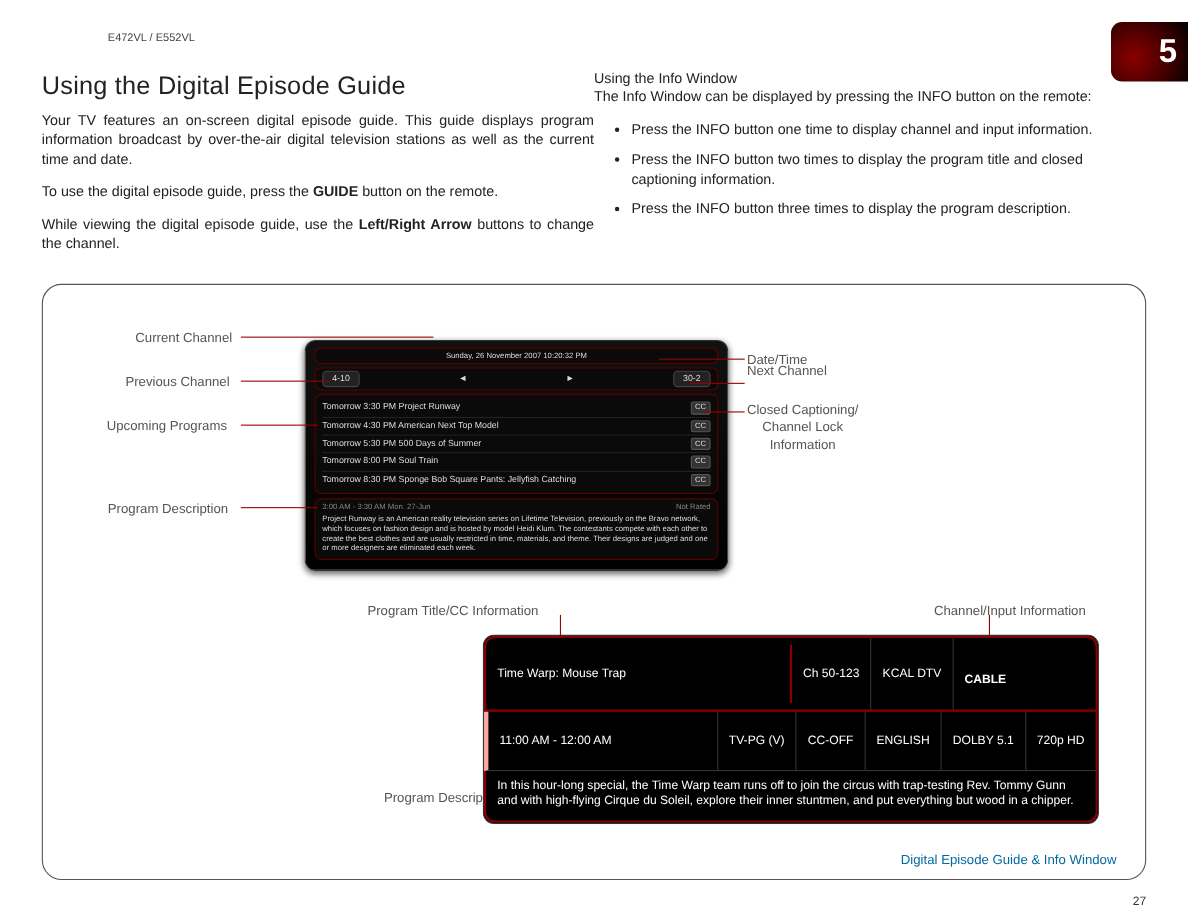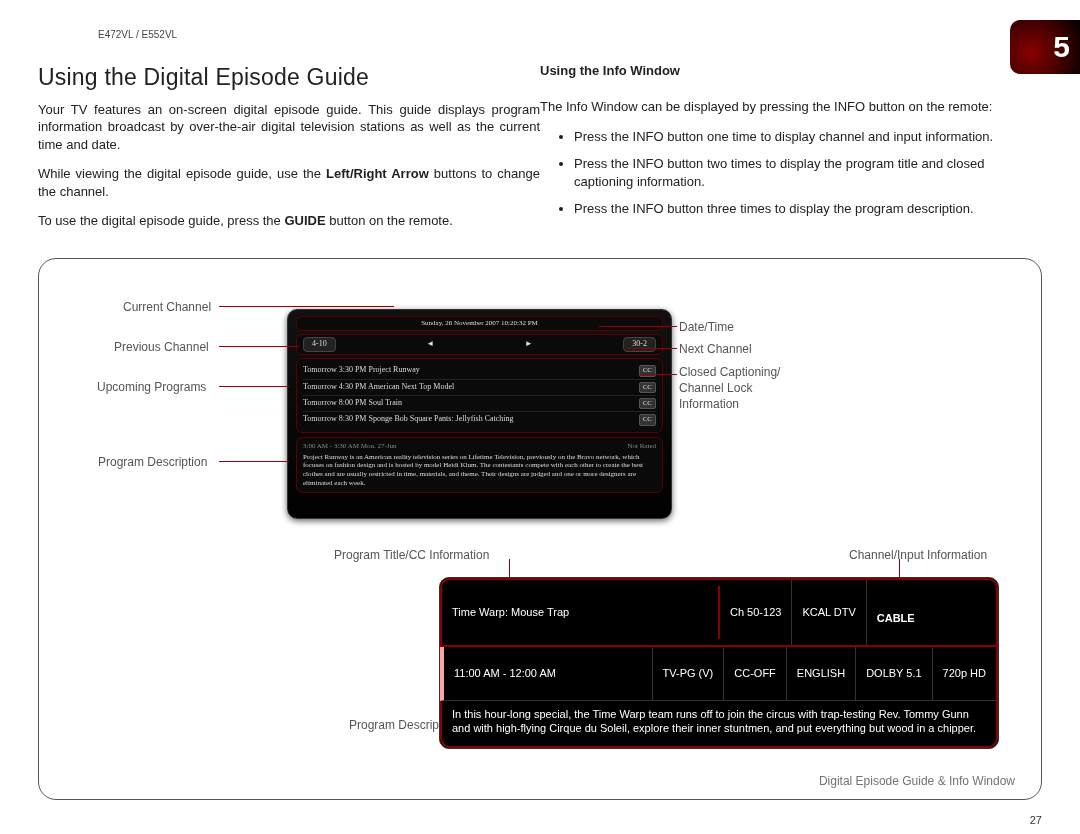--- a/index.html
+++ b/index.html
@@ -45,47 +45,46 @@
   .col { flex: 1; }
   h2.section-title {
     font-family: "Helvetica Neue", Arial, sans-serif;
     font-weight: 300;
     font-size: 23px;
     margin-bottom: 8px;
     letter-spacing: .2px;
   }
   .para { margin-bottom: 12px; text-align: justify; }
   .bold-inline { font-weight: bold; }
-  .sub-heading { font-weight: bold; margin-bottom: 19px; font-size: 13px; }
+  .sub-heading { font-weight: normal; margin-bottom: 0; font-size: 13px; }
   ul.info-list { list-style: disc; padding-left: 34px; }
   ul.info-list li { margin-bottom: 10px; }
 
   
   .diagram-wrap {
     border: 1px solid #555;
     border-radius: 18px;
     margin-top: 16px;
     padding: 18px 26px 14px 26px;
     position: relative;
     height: 542px;
   }
 
   
   .guide-osd {
     position: absolute;
-    left: 248px; top: 50px;
+    left: 238px; top: 50px;
     width: 385px; height: 210px;
     background: linear-gradient(#111, #000);
     border-radius: 10px;
     border: 1px solid #333;
     box-shadow: 0 2px 6px rgba(0,0,0,.6);
     color: #ddd;
     font-size: 8px;
     padding: 6px 8px 8px 8px;
-    font-family: Liberation Serif, serif;
   }
   .guide-row {
     display: flex;
     align-items: center;
     gap: 6px;
     border: 1px solid #5a0000;
     border-radius: 6px;
     padding: 2px 6px;
     margin-bottom: 3px;
     background: #0a0a0a;
@@ -94,21 +93,21 @@
   .guide-ch-row { justify-content: space-between; }
   .pill { background:#222;border:1px solid #444;border-radius:4px;padding:1px 8px;font-size:8px; }
   .guide-list { border:1px solid #5a0000;border-radius:6px;padding:4px 6px;margin-bottom:4px;background:#0a0a0a; }
   .guide-list .item { display:flex;justify-content:space-between;padding:2px 0;border-bottom:1px solid #222;font-size:8px; }
   .guide-list .item:last-child { border-bottom:none; }
   .badge { background:#333;border:1px solid #555;border-radius:2px;padding:0 3px;font-size:7px; }
   .guide-desc { border:1px solid #5a0000;border-radius:6px;padding:4px 6px;font-size:7px;line-height:1.25;background:#0a0a0a; }
   .guide-desc .time-row { display:flex;justify-content:space-between;color:#888;margin-bottom:2px; }
 
   
-  .callout { position:absolute; font-size:12px; color:#555; white-space:nowrap; }
+  .callout { position:absolute; font-size:12px; color:#555; white-space:nowrap;text-align:center; }
   .line { position:absolute;background:#9a0000;height:1px; }
   .vline { position:absolute;background:#9a0000;width:1px; }
 
   
   .info-osd {
     position:absolute;
     left: 400px; top: 318px;
     width: 560px;
     background:#000;
     border-radius:10px;
@@ -131,42 +130,42 @@
   .info-r1 .half-l { flex:1;display:flex;border-right:2px solid #8a0000; }
   .info-r1 .half-r { flex:1;display:flex; }
   .info-r2 { border-left:4px solid #fca5a5;border-right:2px solid #8a0000;align-items:center; }
   .info-r3 {
     padding:6px 10px 10px 10px;font-size:11px;line-height:1.35;
     border:2px solid #8a0000;border-top:none;border-radius:0 0 10px 10px;
   }
   .info-osd .strong { font-weight:bold;margin-top:12px; }
 
   .diagram-footer {
-    position:absolute;right:26px;bottom:10px;font-size:12px;color:#737373;margin-top:48px;
+    position:absolute;right:26px;bottom:10px;font-size:12px;color:#0369a1;margin-top:48px;
   }
   .page-num {
     position:absolute;right:38px;bottom:6px;font-size:11px;color:#333;
   }
 </style>
 </head>
 <body>
 
 <div class="page">
   <div class="model-header">E472VL / E552VL</div>
   <div class="chapter-tab">5</div>
 
   <div class="columns">
     <div class="col">
       <h2 class="section-title">Using the Digital Episode Guide</h2>
       <p class="para">Your TV features an on-screen digital episode guide. This guide displays program information broadcast by over-the-air digital television stations as well as the current time and date.</p>
       <p class="para">
-        <span>While viewing the digital episode guide, use the </span><span class="bold-inline">Left/Right Arrow</span><span> buttons to change the channel.</span>
+        <span>To use the digital episode guide, press the </span><span class="bold-inline">GUIDE</span><span> button on the remote.</span>
       </p>
       <p class="para">
-        <span>To use the digital episode guide, press the </span><span class="bold-inline">GUIDE</span><span> button on the remote.</span>
+        <span>While viewing the digital episode guide, use the </span><span class="bold-inline">Left/Right Arrow</span><span> buttons to change the channel.</span>
       </p>
     </div>
 
     <div class="col">
       <div class="sub-heading">Using the Info Window</div>
       <p class="para" style="text-align:left">The Info Window can be displayed by pressing the INFO button on the remote:</p>
       <ul class="info-list">
         <li>Press the INFO button one time to display channel and input information.</li>
         <li>Press the INFO button two times to display the program title and closed captioning information.</li>
         <li>Press the INFO button three times to display the program description.</li>
@@ -187,20 +186,24 @@
       <div class="guide-list" id="guide-list">
           <div class="item">
             <span>Tomorrow   3:30 PM   Project Runway</span>
             <span class="badge">CC</span>
           </div>
           <div class="item">
             <span>Tomorrow   4:30 PM   American Next Top Model</span>
             <span class="badge">CC</span>
           </div>
           <div class="item">
+            <span>Tomorrow   5:30 PM   500 Days of Summer</span>
+            <span class="badge">CC</span>
+          </div>
+          <div class="item">
             <span>Tomorrow   8:00 PM   Soul Train</span>
             <span class="badge">CC</span>
           </div>
           <div class="item">
             <span>Tomorrow   8:30 PM   Sponge Bob Square Pants: Jellyfish Catching</span>
             <span class="badge">CC</span>
           </div>
         </div>
       <div class="guide-desc">
         <div class="time-row">
@@ -219,21 +222,21 @@
 
     <div class="callout" style="left:58px;top:120px">Upcoming Programs</div>
     <div class="line" style="left:180px;top:127px;width:70px"></div>
 
     <div class="callout" style="left:59px;top:195px">Program Description</div>
     <div class="line" style="left:180px;top:202px;width:70px"></div>
 
     <div class="callout" style="left:640px;top:60px">Date/Time</div>
     <div class="line" style="left:560px;top:67px;width:78px"></div>
 
-    <div class="callout" style="left:640px;top:82px">Next Channel</div>
+    <div class="callout" style="left:640px;top:70px">Next Channel</div>
     <div class="line" style="left:588px;top:89px;width:50px"></div>
 
     <div class="callout" style="left:640px;top:105px;white-space:pre-line">Closed Captioning/
 Channel Lock
 Information</div>
     <div class="line" style="left:600px;top:115px;width:38px"></div>
 
     <div class="callout" style="left:295px;top:288px">Program Title/CC Information</div>
     <div class="vline" style="left:470px;top:300px;height:20px"></div>
 

